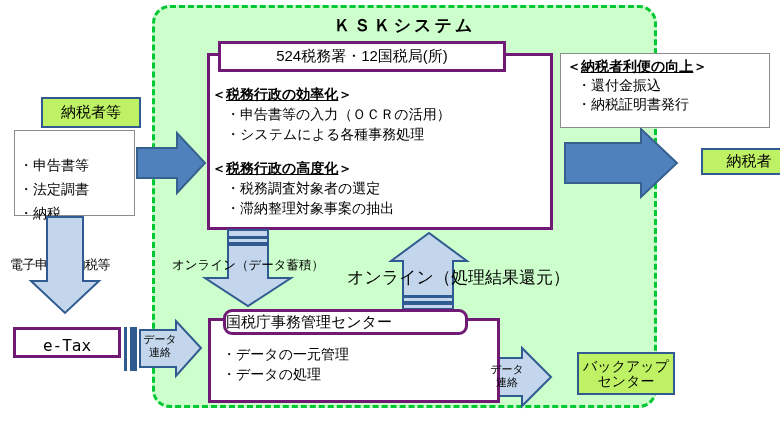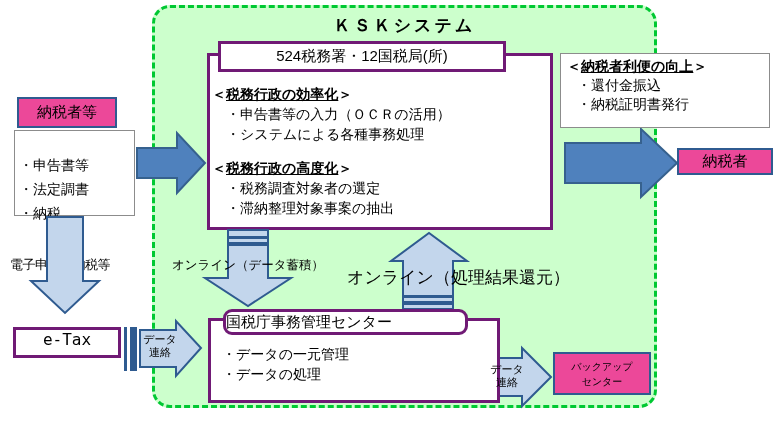--- a/index.html
+++ b/index.html
@@ -6,59 +6,59 @@
   body { background:#ffffff; font-family:"Liberation Sans","DejaVu Sans",sans-serif; color:#000; }
   .canvas { position:relative; width:780px; height:421px; background:#fff; overflow:hidden; }
 
   .green-zone { position:absolute; left:152px; top:5px; width:505px; height:403px;
     background:#ccffcc; border:3px dashed #00c832; border-radius:18px; }
 
   .ksk-title { position:absolute; left:152px; top:14px; width:505px; text-align:center;
     font-size:17px; font-weight:bold; letter-spacing:3px; }
 
   .navy-box { position:absolute; background:#fff; border:3px solid #701a75; }
-  .navy-box-thin { position:absolute; background:#ec4899; border:2px solid #2f5b90; }
+  .navy-box-thin { position:absolute; background:#bef264; border:2px solid #2f5b90;margin-left:24px; }
   .gray-box { position:absolute; background:#fff; border:1px solid #8c8c8c; }
 
   .main-box { left:207px; top:53px; width:346px; height:177px; }
   .main-header { left:218px; top:41px; width:288px; height:31px; display:flex;
     align-items:center; justify-content:center; font-size:15px; z-index:3; }
   .main-content { position:absolute; left:212px; top:84px; width:338px; font-size:14px;
     line-height:20px; z-index:2; }
   .sec-title { font-weight:bold; }
   .sec-title .u { text-decoration:underline; }
   .sec-item { padding-left:14px; }
   .sec-gap { height:14px; }
 
   .source-title-box { left:17px; top:97px; width:100px; height:31px; display:flex;
     align-items:center; justify-content:center; font-size:15px; }
   .source-list-box { left:14px; top:130px; width:121px; height:86px; font-size:14px;
     line-height:24px; padding:22px 4px; }
 
   .etax-flow-label { position:absolute; left:10px; top:256px; width:132px; font-size:13px;
     letter-spacing:-0.5px; }
   .etax-box { left:13px; top:327px; width:108px; height:31px; display:flex;
-    align-items:flex-start; justify-content:center;
+    align-items:flex-end; justify-content:center;
     font-family:"DejaVu Sans Mono","Liberation Mono",monospace; font-size:16px; }
 
   .center-box { left:208px; top:318px; width:292px; height:85px; z-index:2; }
   .center-header { left:223px; top:309px; width:245px; height:26px; display:flex;
     align-items:center; justify-content:flex-start; font-size:15px; z-index:4;border-radius:9px; }
   .center-content { position:absolute; left:222px; top:344px; width:270px; font-size:14px;
     line-height:20px; z-index:3; }
 
   .benefit-box { left:560px; top:53px; width:210px; height:75px; padding:3px 6px;
     font-size:14px; line-height:19px; z-index:2; }
   .benefit-box .sec-item { padding-left:10px; }
 
   .taxpayer-box { left:677px; top:148px; width:96px; height:27px; display:flex;
     align-items:center; justify-content:center; font-size:15px; z-index:2; }
 
   .backup-box { left:553px; top:352px; width:98px; height:43px; display:flex;
-    flex-direction:column; align-items:center; justify-content:center; font-size:10px;
+    flex-direction:column; align-items:center; justify-content:center; font-size:14px;
     line-height:15px; z-index:2; }
 
   svg.arrow { position:absolute; overflow:visible; z-index:1; }
   .lbl-online-down { position:absolute; left:172px; top:257px; font-size:12.5px; z-index:2; }
   .lbl-online-up { position:absolute; left:347px; top:266px; font-size:17px; z-index:2; }
   .lbl-datalink { position:absolute; width:46px; text-align:center; font-size:11px;
     line-height:13px; z-index:2; }
   .lbl-datalink-1 { left:137px; top:333px; }
   .lbl-datalink-2 { left:484px; top:363px; }
 </style>

